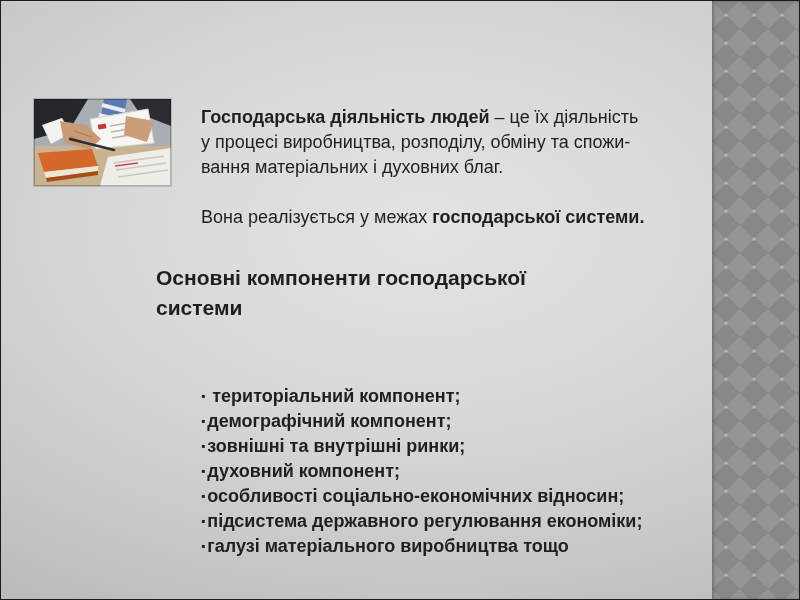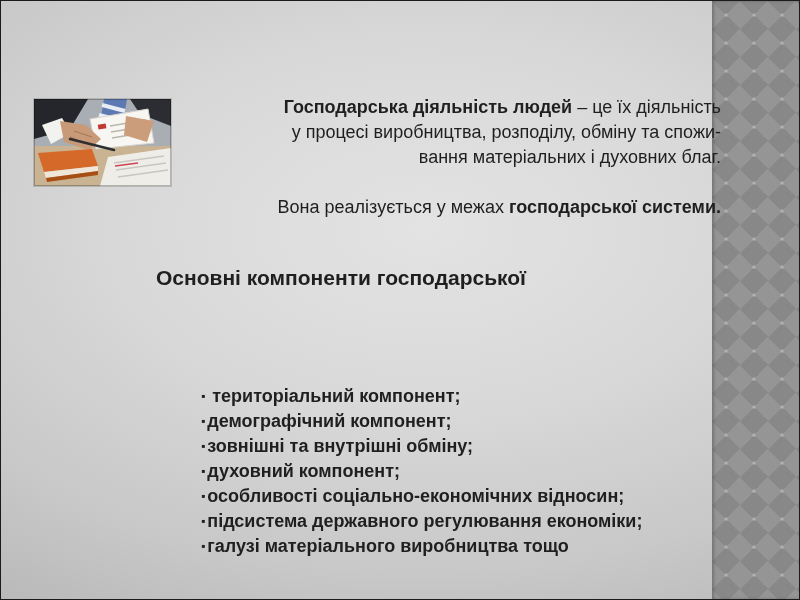--- a/index.html
+++ b/index.html
@@ -24,22 +24,22 @@
       repeating-conic-gradient(from 45deg, #959595 0deg 90deg, #888888 90deg 180deg);
     background-size:28px 28px, 28px 28px;
     box-shadow: inset 2px 0 3px rgba(0,0,0,0.22);
   }
   .photo{
     position:absolute;left:33px;top:98px;width:137px;height:87px;
     box-shadow:0 0 0 1px rgba(0,0,0,0.15);
   }
   .photo svg{display:block;width:100%;height:100%;}
   .intro{
-    position:absolute;left:200px;top:94px;width:520px;
-    font-size:18px;line-height:25px;text-align:right;
+    position:absolute;left:200px;top:104px;width:520px;
+    font-size:18px;line-height:25px;
   }
   .intro p{margin:0;white-space:nowrap;}
   .intro .p2{margin-top:25px;}
   .b{font-weight:700;}
   .heading{
     position:absolute;left:155px;top:262px;width:546px;
     text-align:left;font-size:21px;line-height:30px;font-weight:700;
     white-space:nowrap;
   }
   .components{
@@ -86,25 +86,25 @@
       <polygon points="12,79 64,72 64,76 13,83" fill="#a84e15"></polygon>
       <rect x="0.5" y="0.5" width="136" height="86" fill="none" stroke="rgba(0,0,0,0.25)" stroke-width="1"></rect>
     </svg>
   </div>
 
   <div class="intro">
     <p class="p1"><span class="b">Господарська діяльність людей</span><span> – це їх діяльність</span><br><span>у процесі виробництва, розподілу, обміну та спожи-</span><br><span>вання матеріальних і духовних благ.</span></p>
     <p class="p2"><span>Вона реалізується у межах </span><span class="b">господарської системи.</span></p>
   </div>
 
-  <div class="heading"><span>Основні компоненти господарської</span><br></div>
+  <div class="heading"><span>Основні компоненти господарської</span><br><span>системи</span></div>
 
   <div class="components">
     <div class="item"><span class="bullet">▪</span><span> територіальний компонент;</span></div>
     <div class="item"><span class="bullet">▪</span><span>демографічний компонент;</span></div>
-    <div class="item"><span class="bullet">▪</span><span>зовнішні та внутрішні обміну;</span></div>
+    <div class="item"><span class="bullet">▪</span><span>зовнішні та внутрішні ринки;</span></div>
     <div class="item"><span class="bullet">▪</span><span>духовний компонент;</span></div>
     <div class="item"><span class="bullet">▪</span><span>особливості соціально-економічних відносин;</span></div>
     <div class="item"><span class="bullet">▪</span><span>підсистема державного регулювання економіки;</span></div>
     <div class="item"><span class="bullet">▪</span><span>галузі матеріального виробництва тощо</span></div>
   </div>
 
 </div>
 
 </body></html>

